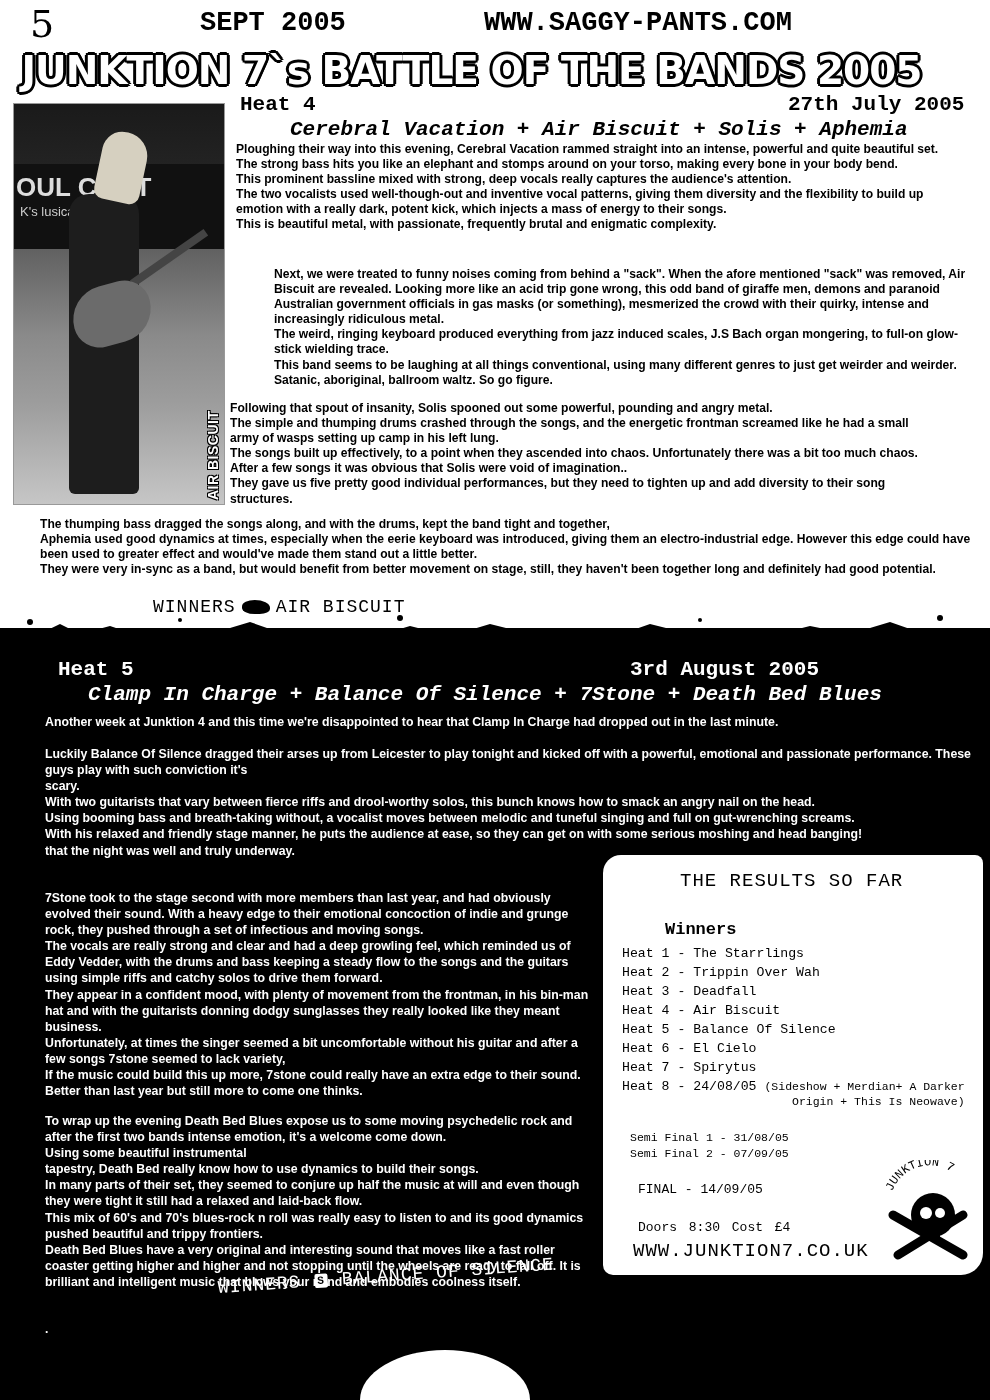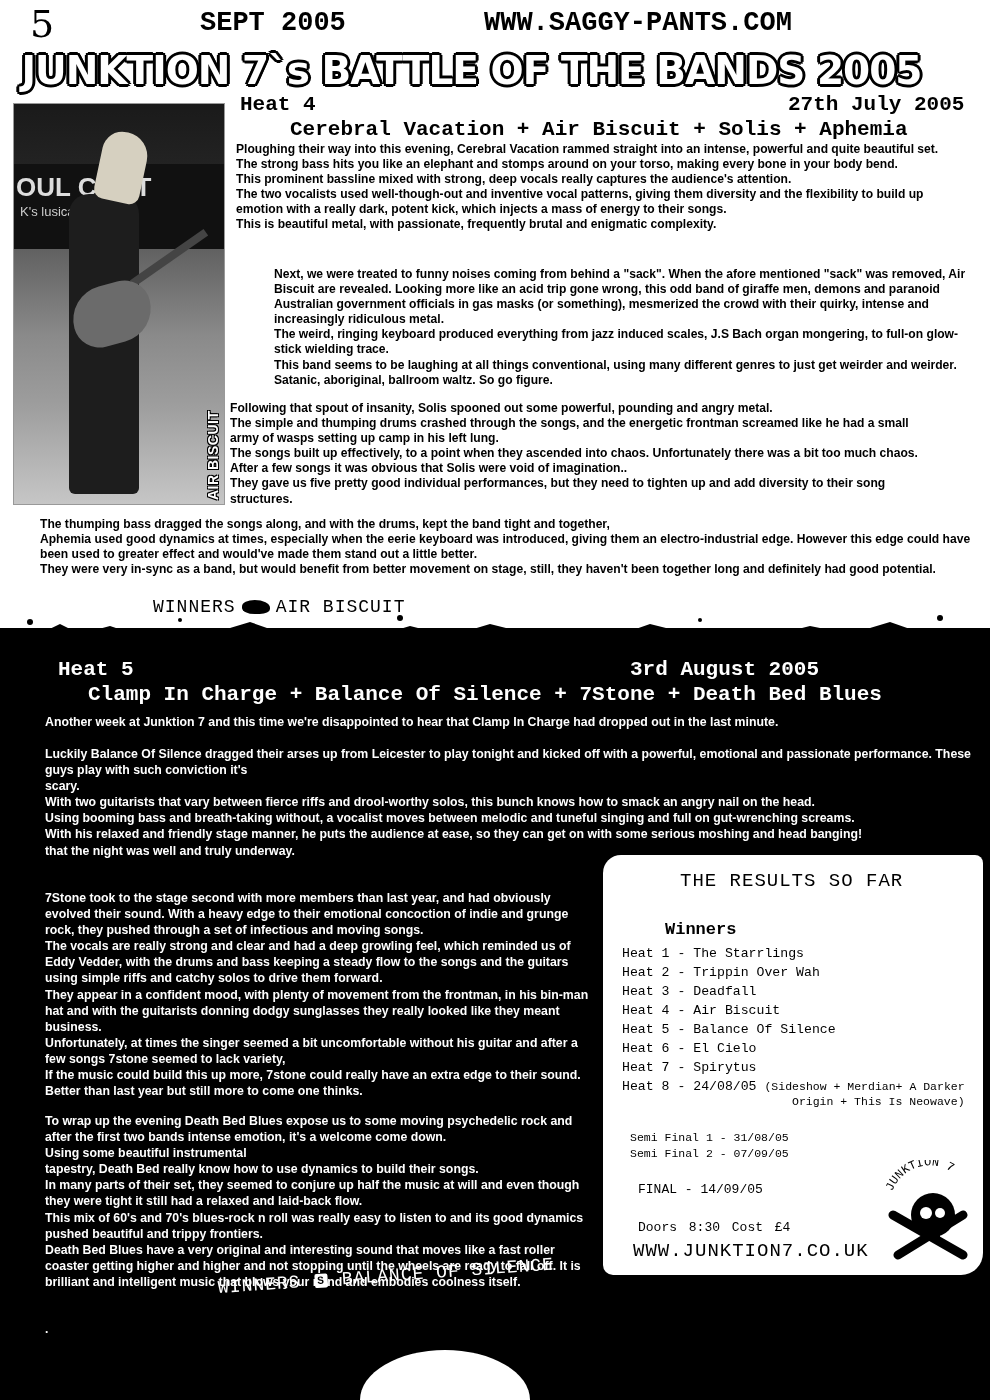--- a/index.html
+++ b/index.html
@@ -26,21 +26,21 @@
   .photo .guitar { position: absolute; left: 58px; top: 180px; width: 80px; height: 60px; background: #6b6b6b; border-radius: 40px 30px 40px 30px; transform: rotate(-15deg); }
   .photo .neck { position: absolute; left: 110px; top: 150px; width: 90px; height: 8px; background: #444; transform: rotate(-35deg); }
   .photo-caption { left: 203px; top: 410px; width: 20px; height: 92px; }
   .photo-caption span { position: absolute; left: -36px; top: 36px; width: 92px; transform: rotate(-90deg); color: #fff; font-weight: bold; font-size: 14px; letter-spacing: 0.5px;
     text-shadow: -1px -1px 0 #000, 1px -1px 0 #000, -1px 1px 0 #000, 1px 1px 0 #000; white-space: nowrap; }
 
   
   .heat-label { font-family: "Liberation Mono", monospace; font-weight: bold; font-size: 21px; }
   .heat4-label { left: 240px; top: 93px; }
   .heat4-date { left: 788px; top: 93px; }
-  .lineup { font-family: "Liberation Mono", monospace; font-weight: bold; font-size: 21px; white-space: nowrap; }
+  .lineup { font-family: "Liberation Mono", monospace; font-weight: bold; font-size: 21px; white-space: nowrap; font-style: italic; }
   .heat4-lineup { left: 290px; top: 118px; }
   .body-text { font-size: 12.1px; line-height: 15.1px; font-weight: bold; }
   .body-text p { margin: 0; }
   .b1 { left: 236px; top: 142px; width: 710px; }
   .b2 { left: 274px; top: 267px; width: 700px; }
   .b3 { left: 230px; top: 401px; width: 700px; }
   .b4 { left: 40px; top: 517px; width: 940px; }
 
   .winners1 { left: 153px; top: 597px; font-family: "Liberation Mono", monospace; font-size: 18px; letter-spacing: 1px; display: flex; align-items: center; gap: 6px; }
   .splat-small { width: 28px; height: 14px; background: #000; border-radius: 50% 60% 40% 50%; display: inline-block; }
@@ -144,21 +144,21 @@
     <circle cx="400" cy="6" r="3" fill="#000"></circle>
     <circle cx="700" cy="8" r="2" fill="#000"></circle>
     <circle cx="940" cy="6" r="3" fill="#000"></circle>
 </svg>
 
 <div class="abs heat-label heat5-label white">Heat 5</div>
 <div class="abs heat-label heat5-date white">3rd August 2005</div>
 <div class="abs lineup heat5-lineup white">Clamp In Charge + Balance Of Silence + 7Stone + Death Bed Blues</div>
 
 <div class="abs c-text c1">
-    <p>Another week at Junktion 7 and this time we're disappointed to hear that Clamp In Charge had dropped out in the last minute.</p>
+    <p>Another week at Junktion 4 and this time we're disappointed to hear that Clamp In Charge had dropped out in the last minute.</p>
   </div>
 <div class="abs c-text c2">
   <p>Luckily Balance Of Silence dragged their arses up from Leicester to play tonight and kicked off with a powerful, emotional and passionate performance. These guys play with such conviction it's</p>
   <p>scary.</p>
   <p>With two guitarists that vary between fierce riffs and drool-worthy solos, this bunch knows how to smack an angry nail on the head.</p>
   <p>Using booming bass and breath-taking without, a vocalist moves between melodic and tuneful singing and full on gut-wrenching screams.</p>
   <p>With his relaxed and friendly stage manner, he puts the audience at ease, so they can get on with some serious moshing and head banging!</p>
 </div>
 <div class="abs c-text c3">
   <p>that the night was well and truly underway.</p>

